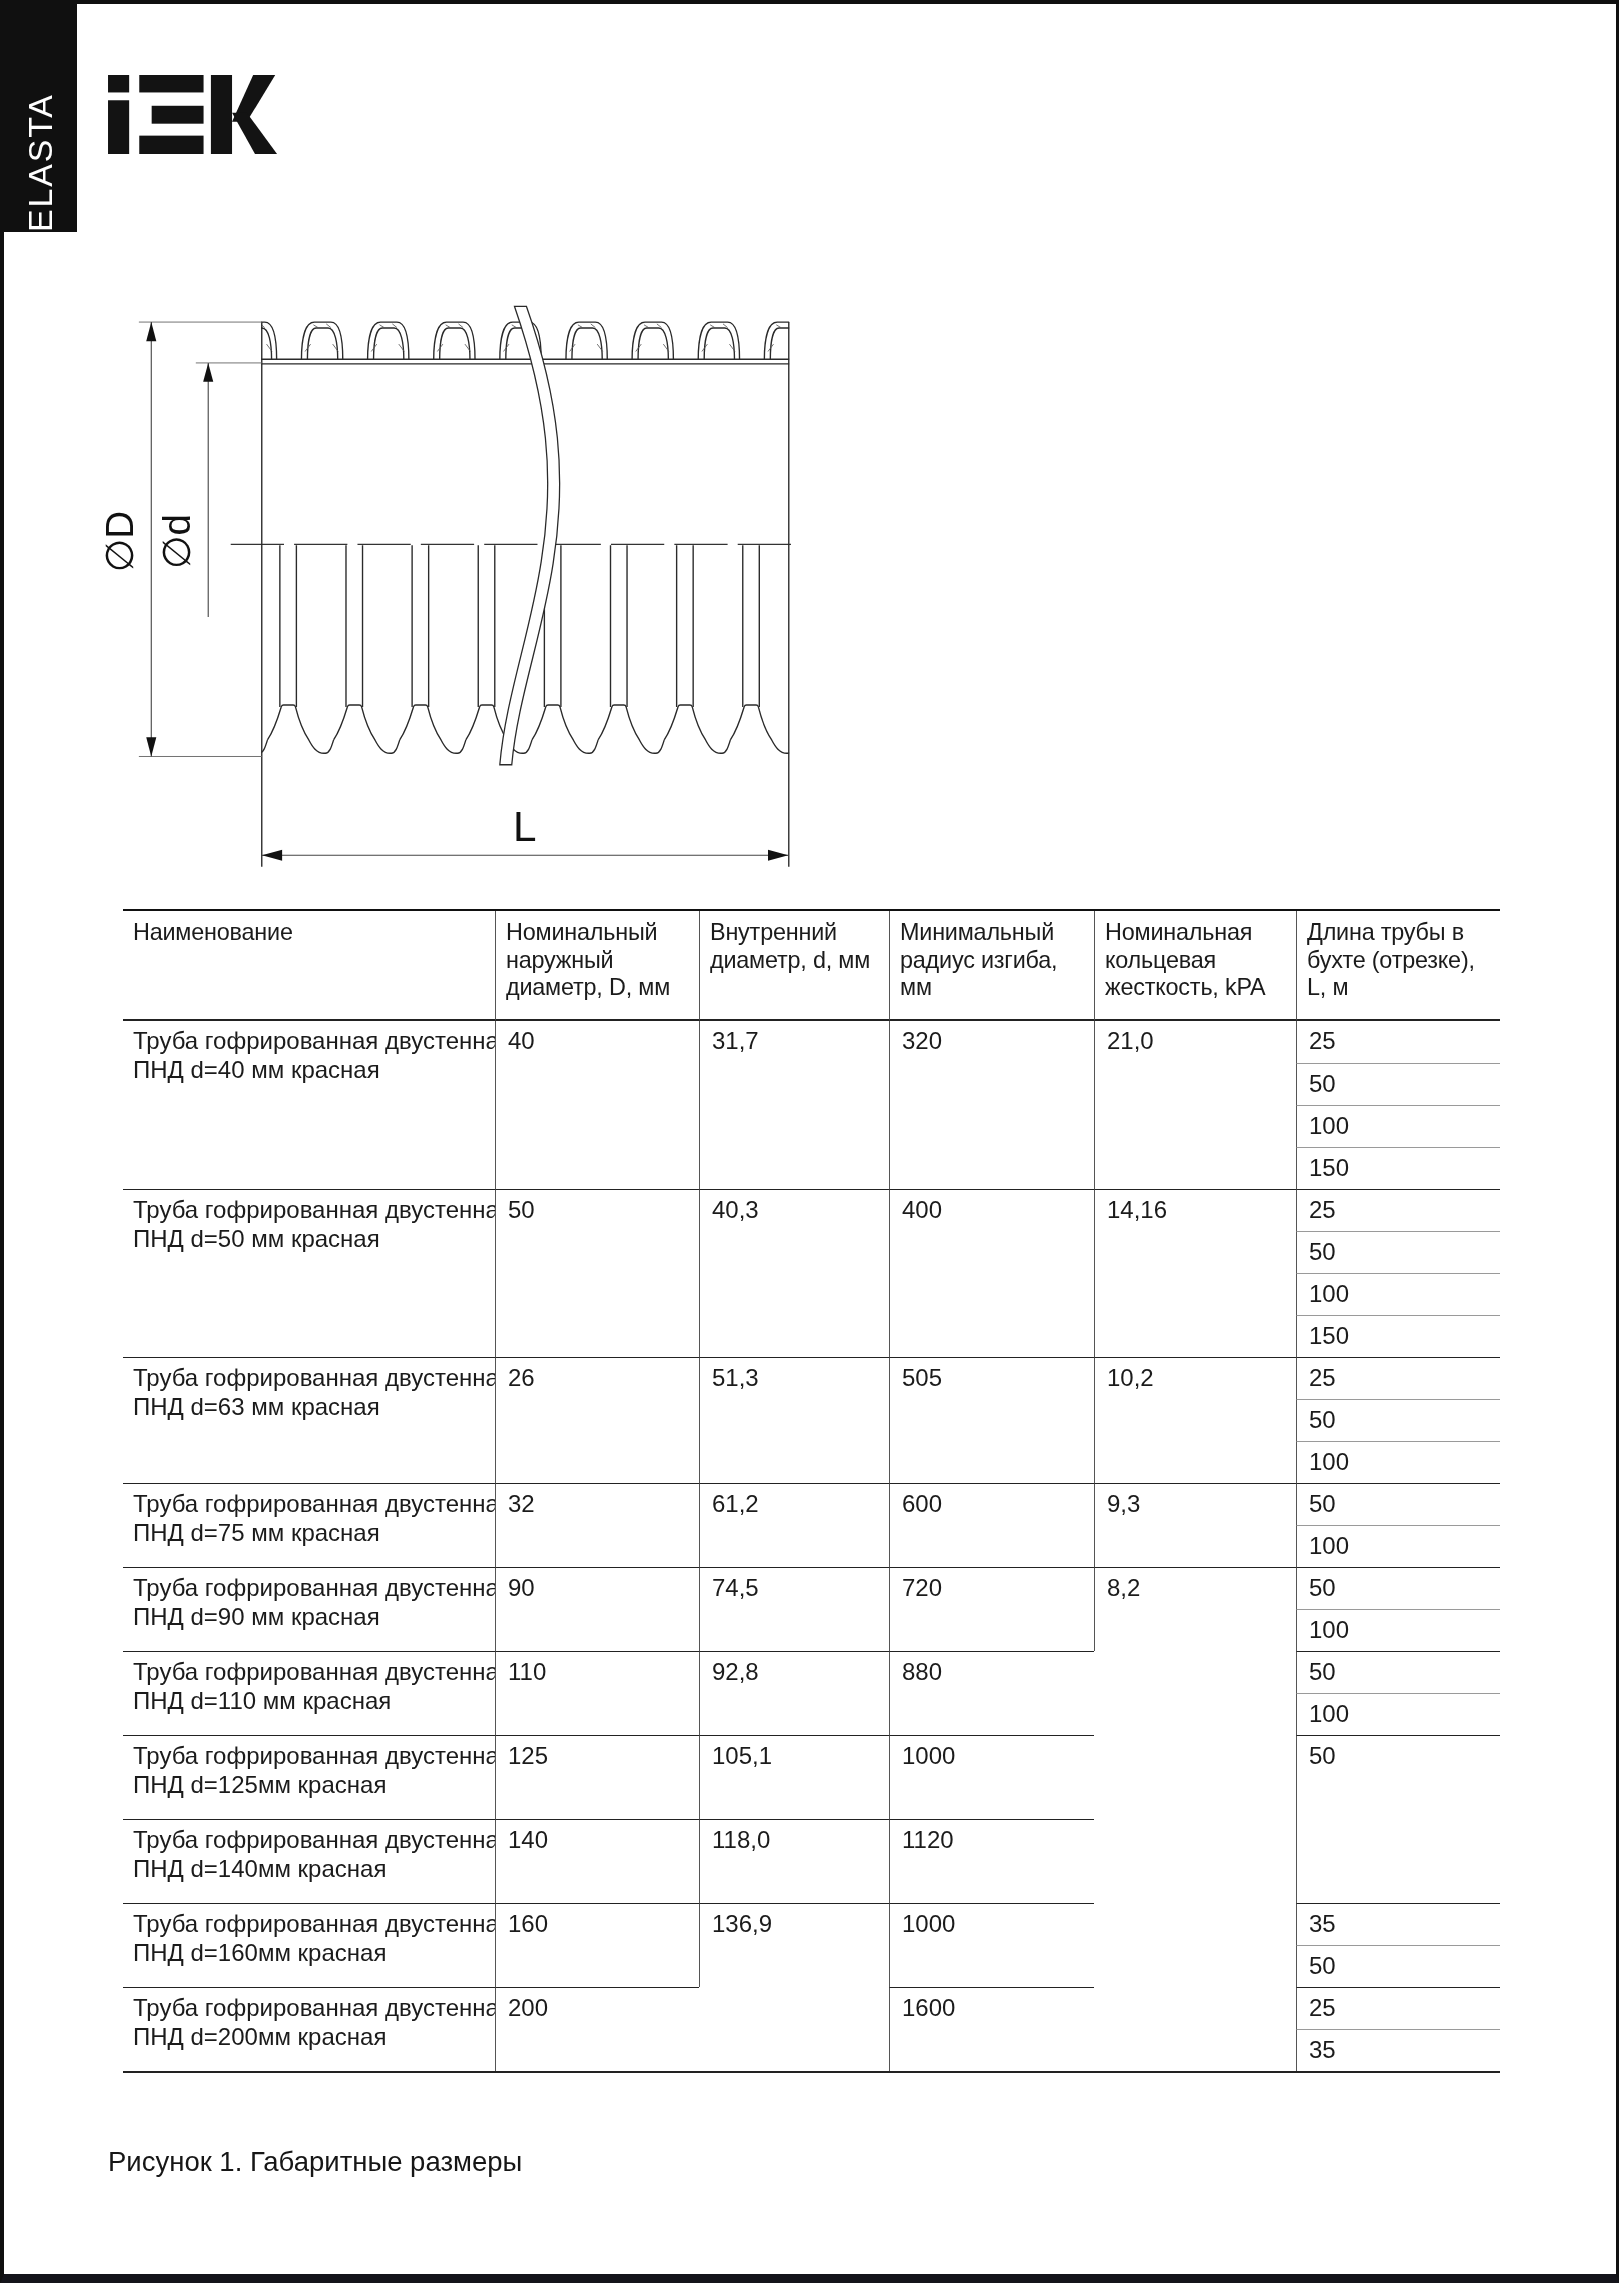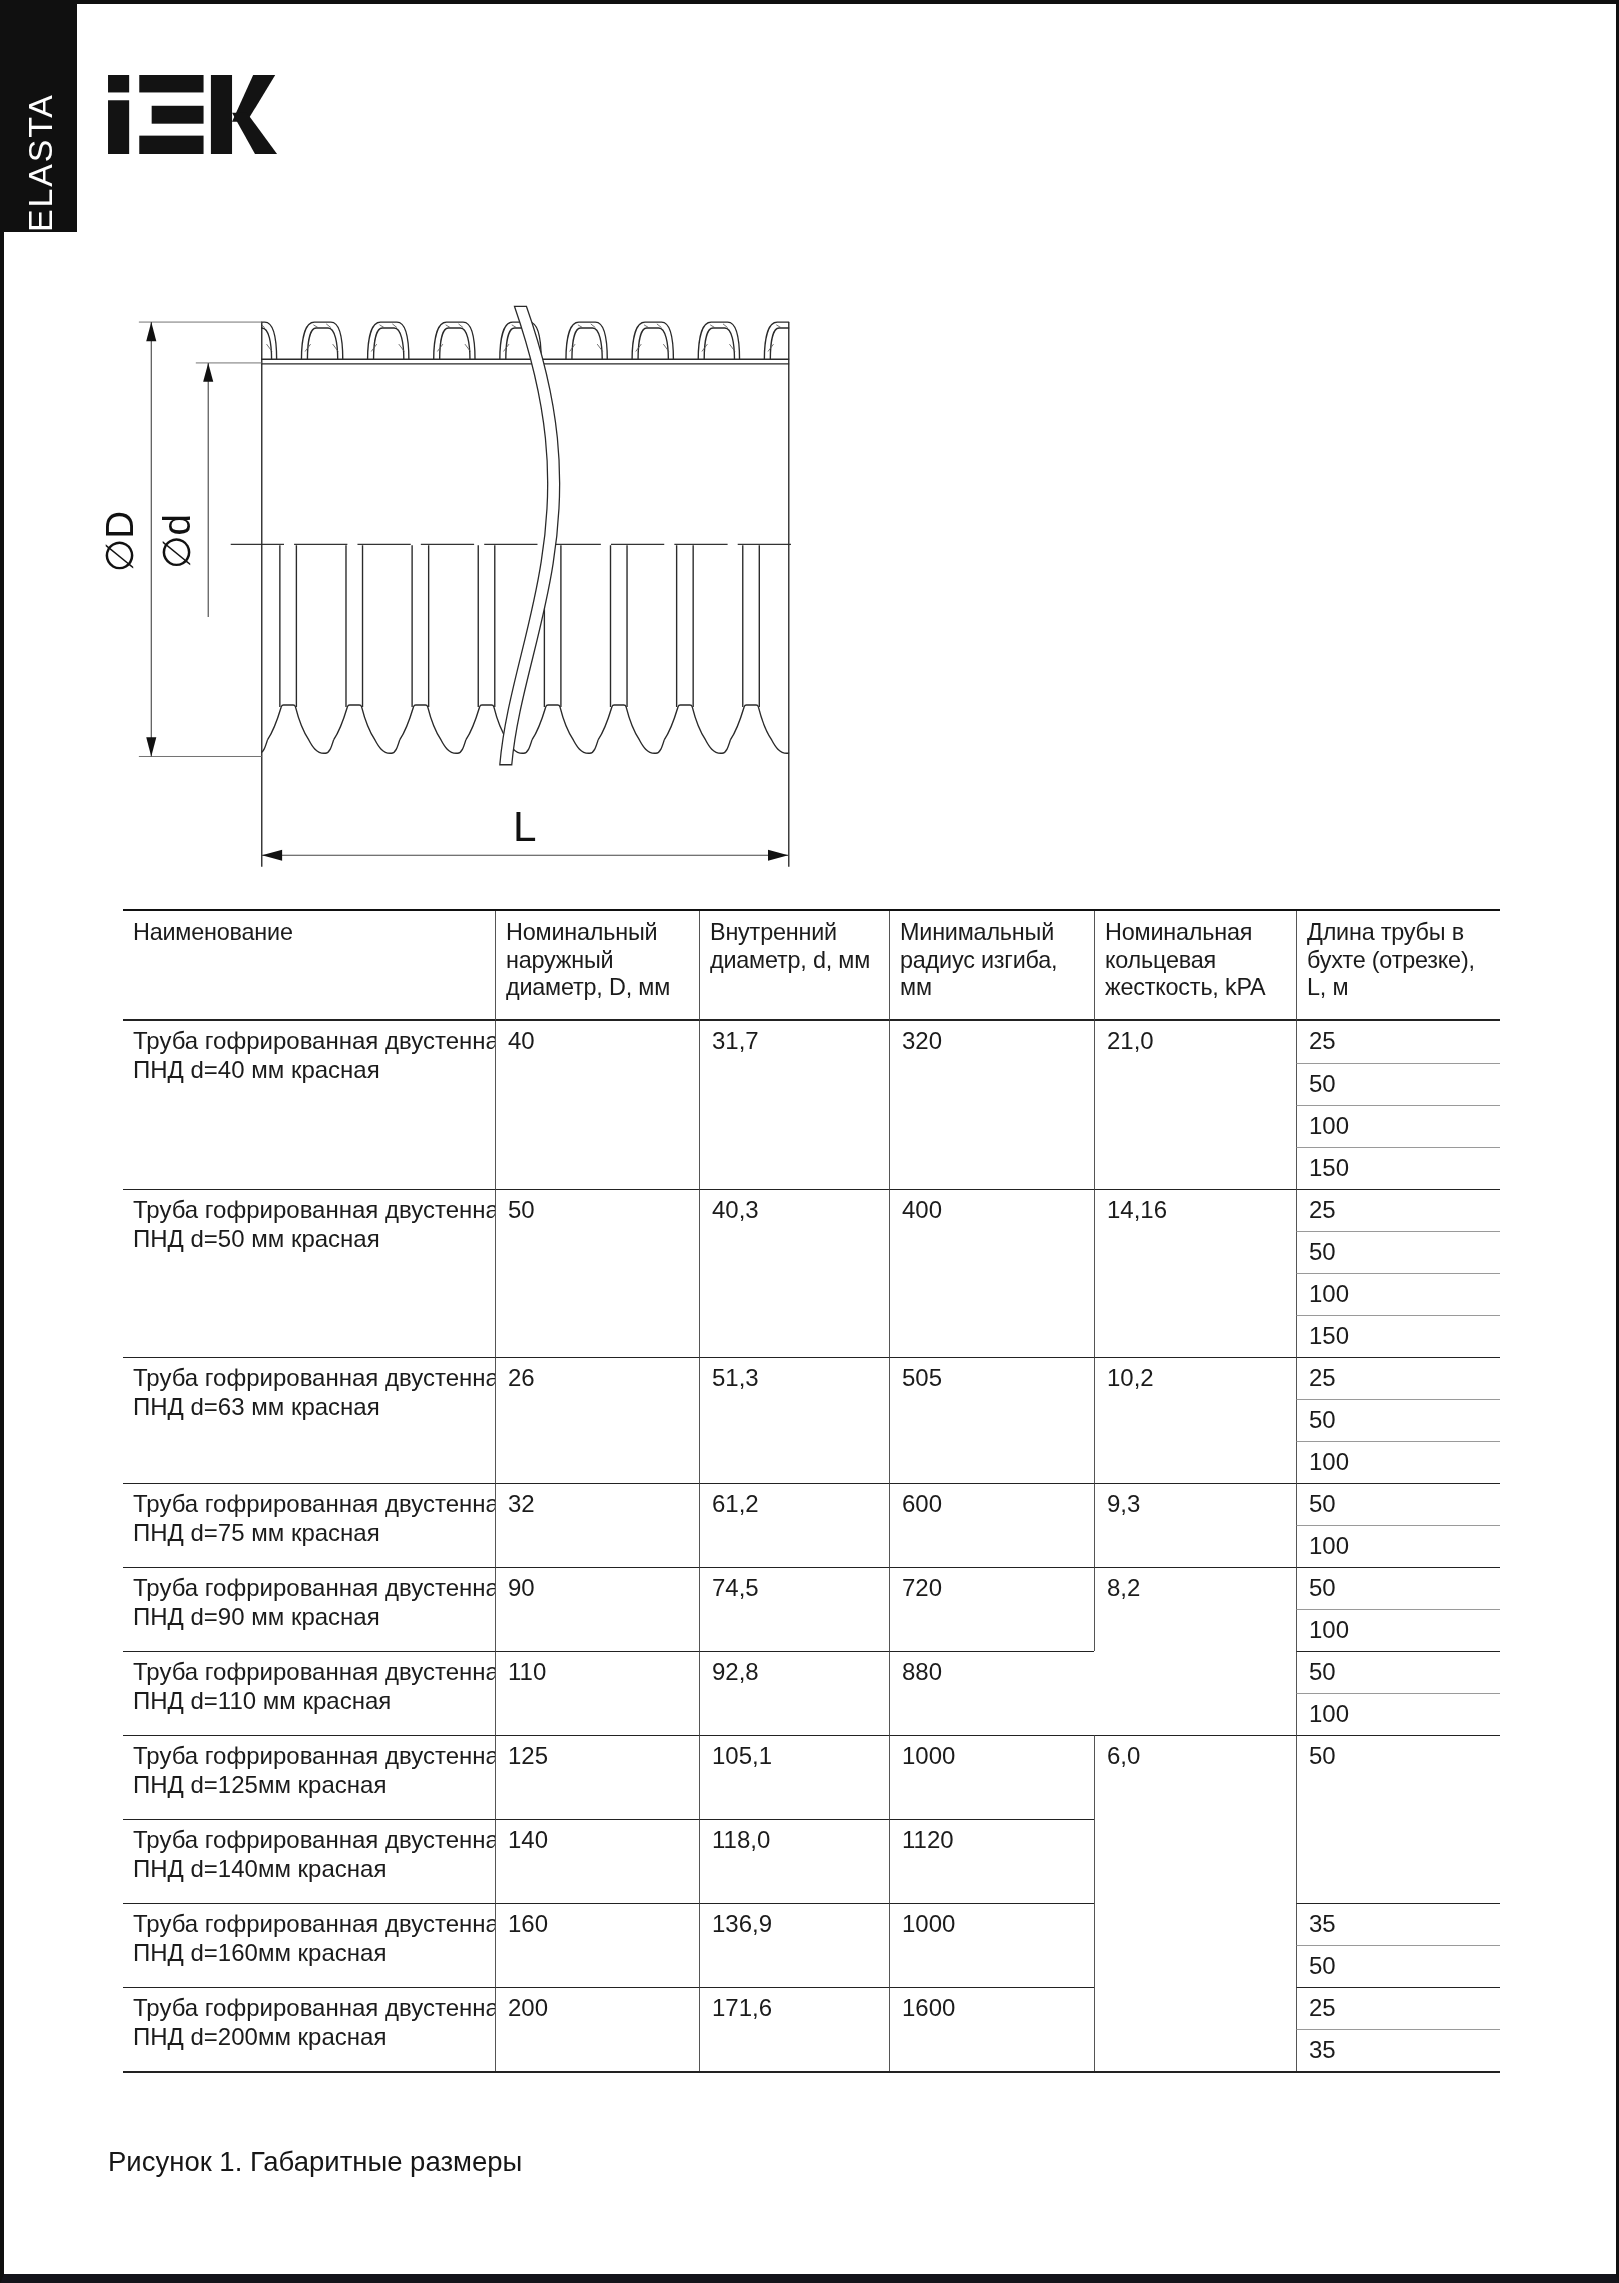--- a/index.html
+++ b/index.html
@@ -233,21 +233,20 @@
     <div class="c bl gt" style="grid-row:17;grid-column:6">50</div>
     <div class="c bl st" style="grid-row:18;grid-column:6">100</div>
 
     <div class="c name gt" style="grid-row:19/span 2;grid-column:1">
       <div>Труба гофрированная двустенная</div>
       <div>ПНД d=125мм красная</div>
     </div>
     <div class="c bl gt" style="grid-row:19/span 2;grid-column:2">125</div>
     <div class="c bl gt" style="grid-row:19/span 2;grid-column:3">105,1</div>
     <div class="c bl gt" style="grid-row:19/span 2;grid-column:4">1000</div>
-    <div class="c bl gt" style="grid-row:19/span 8;grid-column:5">6,0</div>
     <div class="c bl gt" style="grid-row:19/span 4;grid-column:6">50</div>
 
     <div class="c name gt" style="grid-row:21/span 2;grid-column:1">
       <div>Труба гофрированная двустенная</div>
       <div>ПНД d=140мм красная</div>
     </div>
     <div class="c bl gt" style="grid-row:21/span 2;grid-column:2">140</div>
     <div class="c bl gt" style="grid-row:21/span 2;grid-column:3">118,0</div>
     <div class="c bl gt" style="grid-row:21/span 2;grid-column:4">1120</div>
 
@@ -259,21 +258,20 @@
     <div class="c bl gt" style="grid-row:23/span 2;grid-column:3">136,9</div>
     <div class="c bl gt" style="grid-row:23/span 2;grid-column:4">1000</div>
     <div class="c bl gt" style="grid-row:23;grid-column:6">35</div>
     <div class="c bl st" style="grid-row:24;grid-column:6">50</div>
 
     <div class="c name gt" style="grid-row:25/span 2;grid-column:1">
       <div>Труба гофрированная двустенная</div>
       <div>ПНД d=200мм красная</div>
     </div>
     <div class="c bl gt" style="grid-row:25/span 2;grid-column:2">200</div>
-    <div class="c bl gt" style="grid-row:25/span 2;grid-column:3">171,6</div>
     <div class="c bl gt" style="grid-row:25/span 2;grid-column:4">1600</div>
     <div class="c bl gt" style="grid-row:25;grid-column:6">25</div>
     <div class="c bl st" style="grid-row:26;grid-column:6">35</div>
   </div>
 
   <div class="caption">Рисунок 1. Габаритные размеры</div>
 
 </div>
 
 

